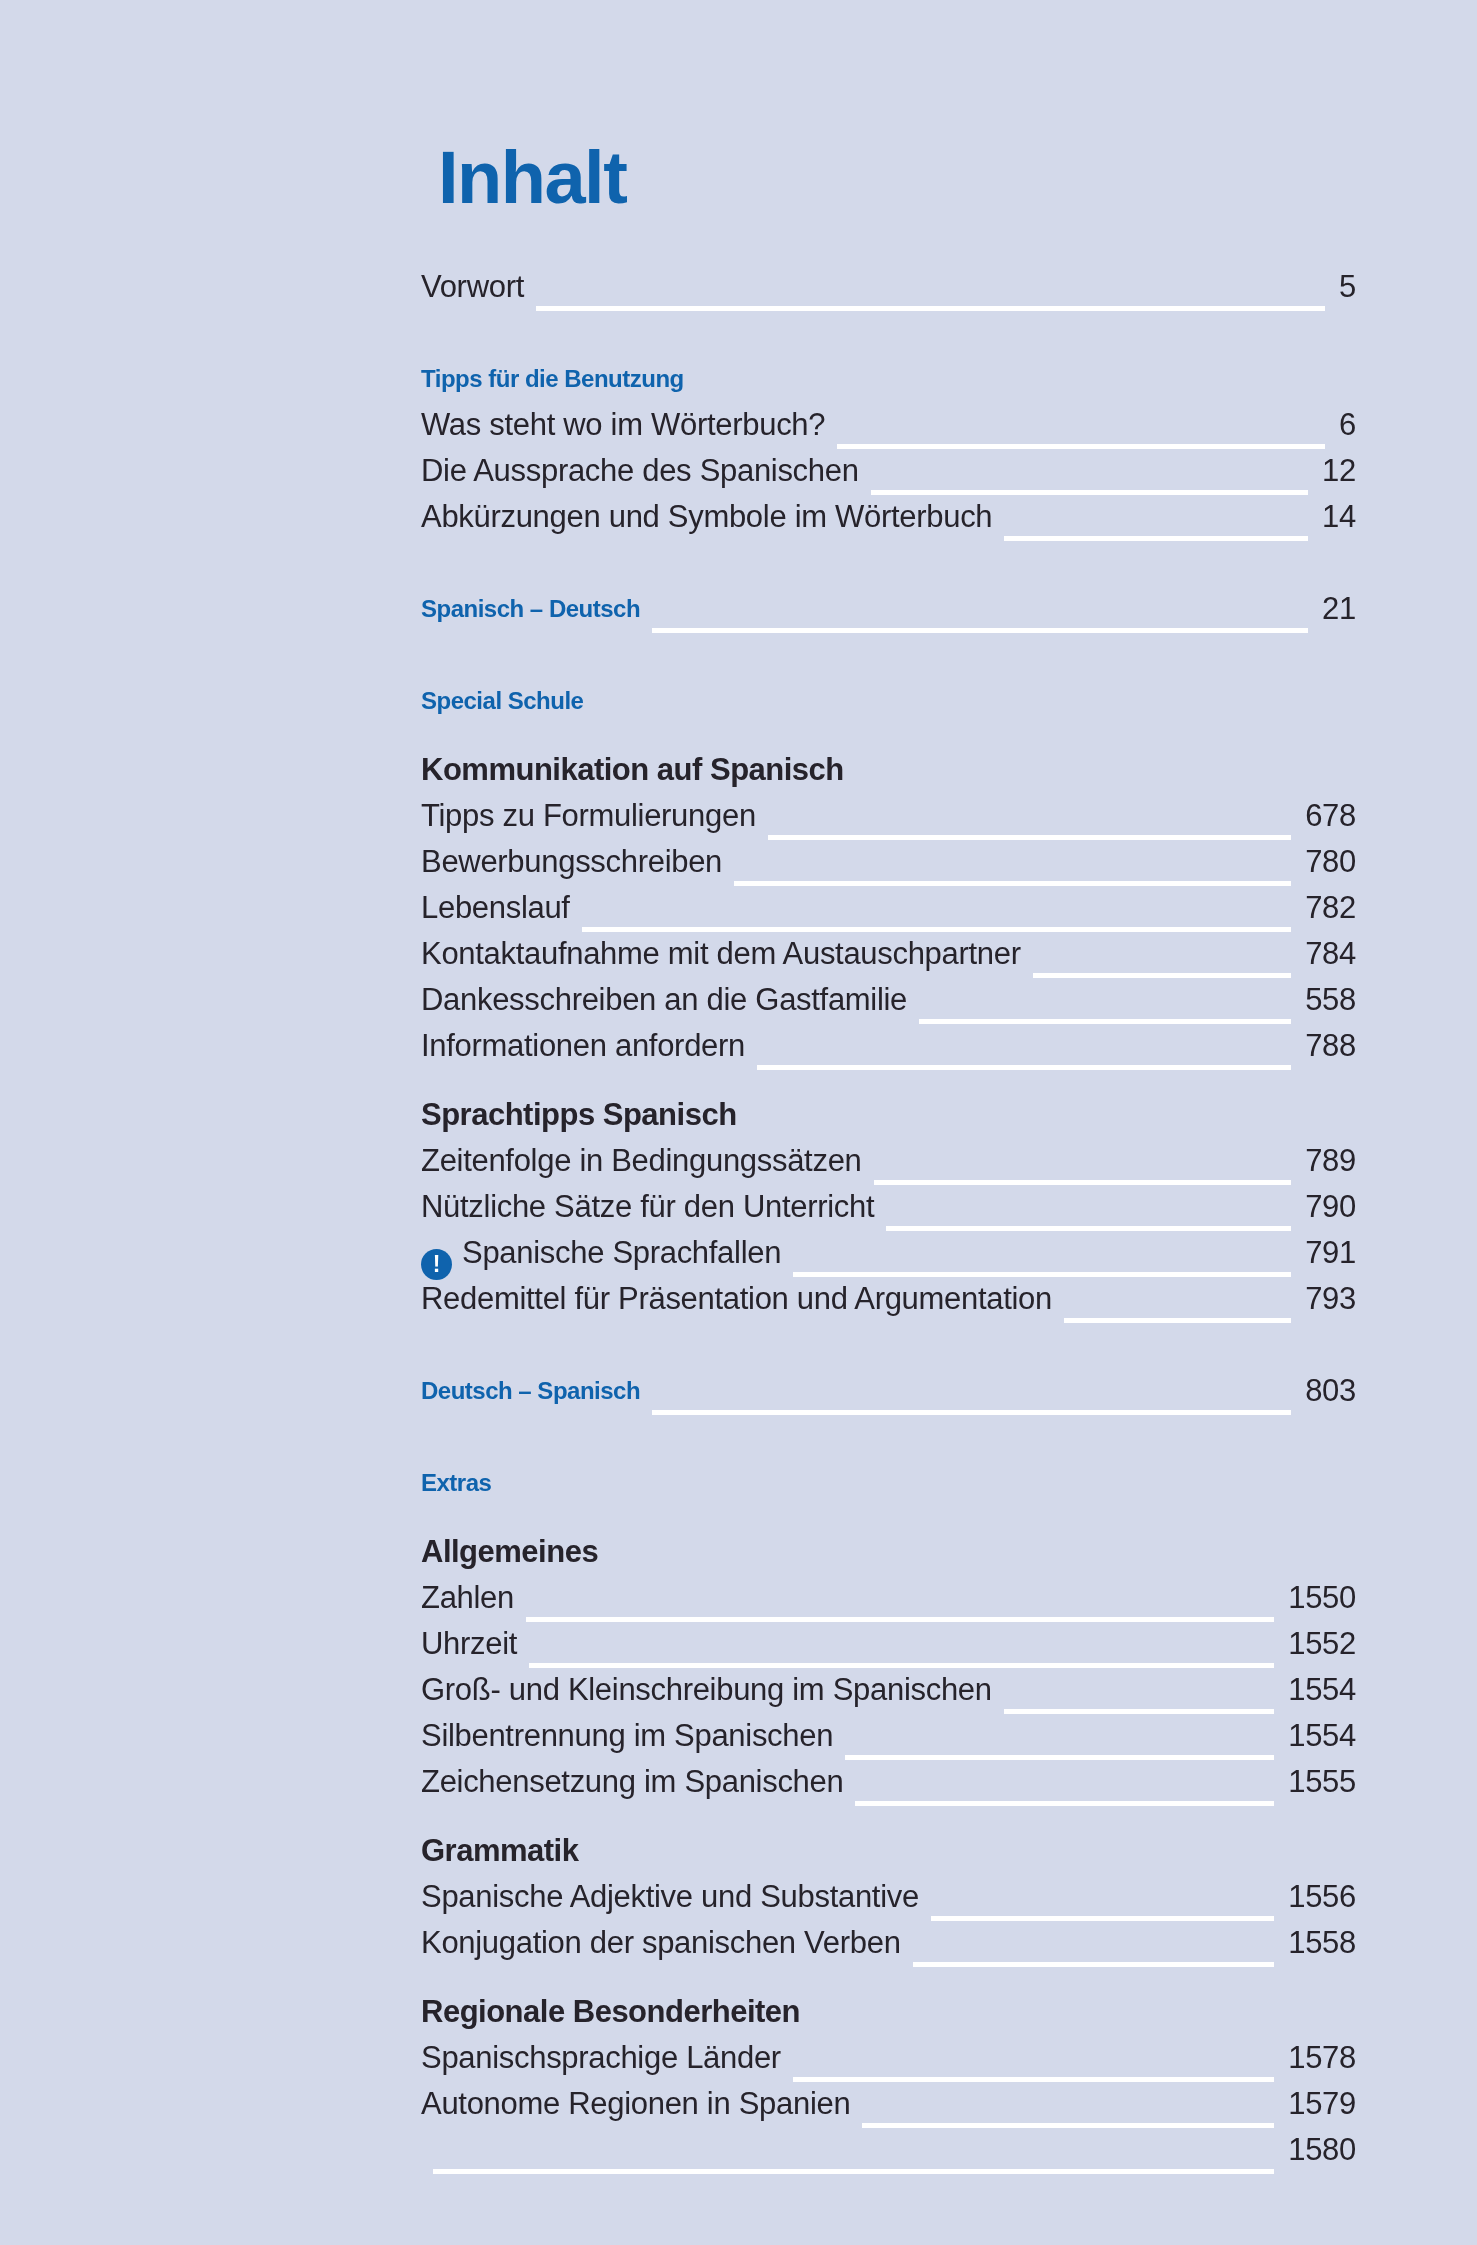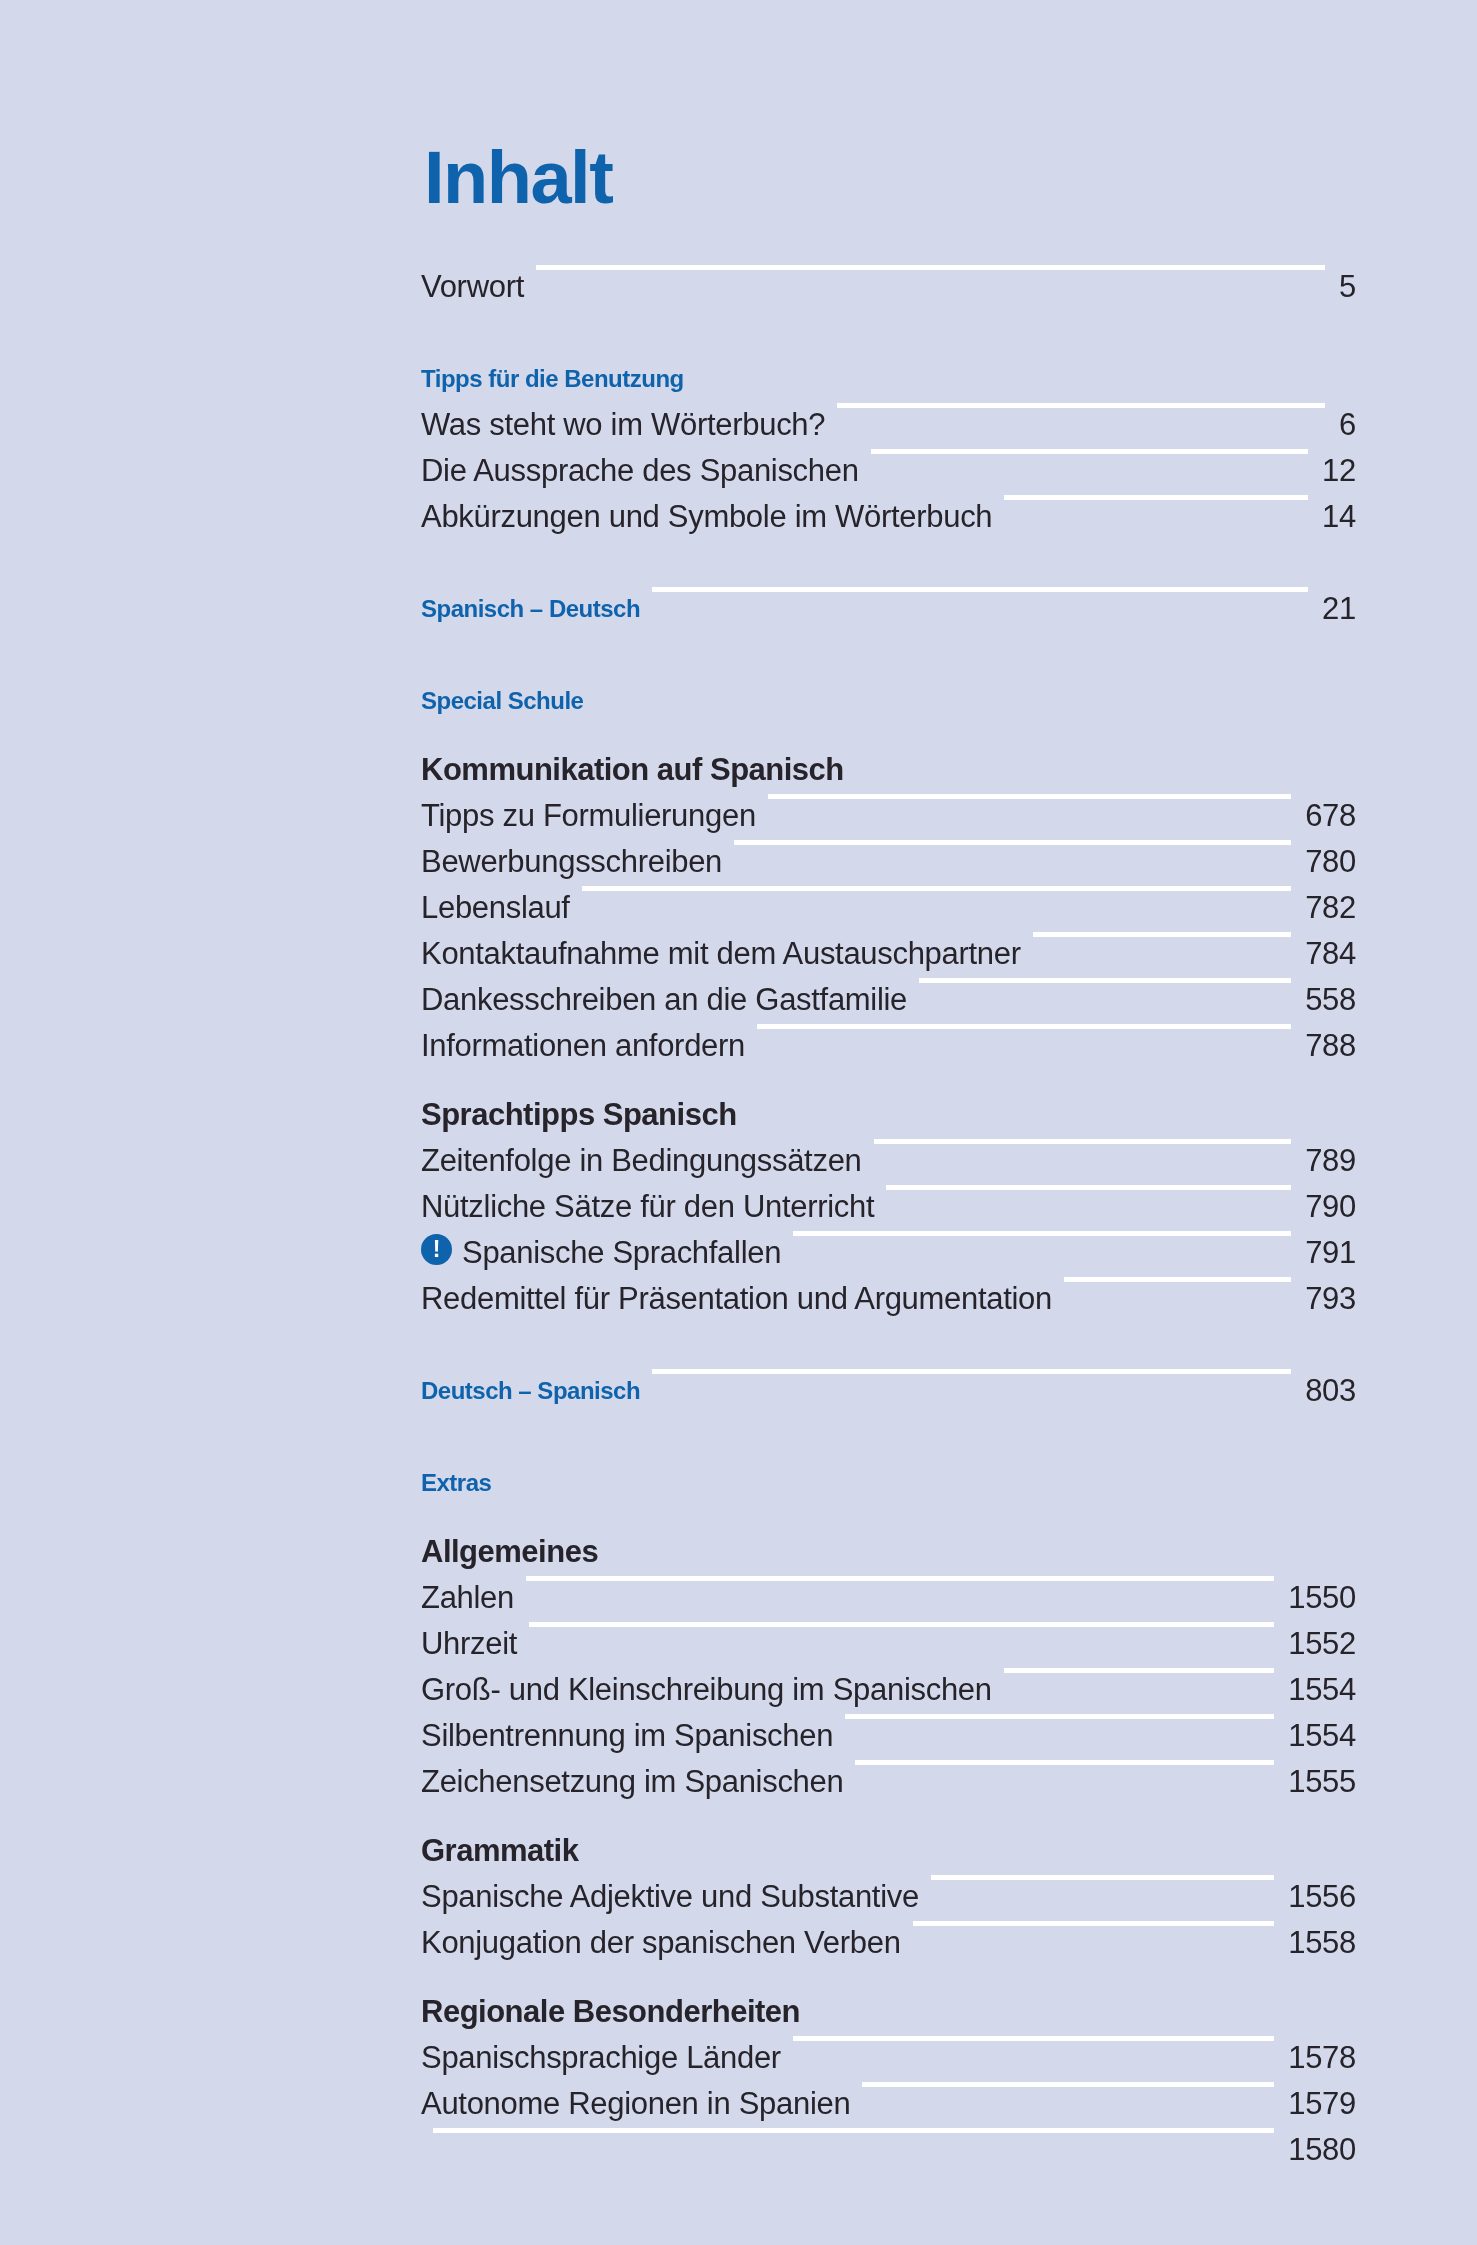--- a/index.html
+++ b/index.html
@@ -14,30 +14,30 @@
     font-family: "Liberation Sans", sans-serif;
     color: #26232b;
   }
   .page {
     box-sizing: border-box;
     width: 1477px;
     height: 2245px;
     padding: 138px 121px 0 421px;
   }
   h1.title {
-    margin: 0 0 46px 3px;
+    margin: 0 0 46px 17px;
     font-size: 74px;
     line-height: 80px;
     font-weight: bold;
     letter-spacing: -1.5px;
     color: #0f63ad;
   }
   .row {
     display: flex;
-    align-items: flex-start;
+    align-items: flex-end;
     line-height: 46px;
     font-size: 31px;
     letter-spacing: -0.3px;
     white-space: nowrap;
   }
   .leader {
     flex: 1 1 auto;
     height: 5px;
     background: #ffffff;
     margin-left: 12px;

